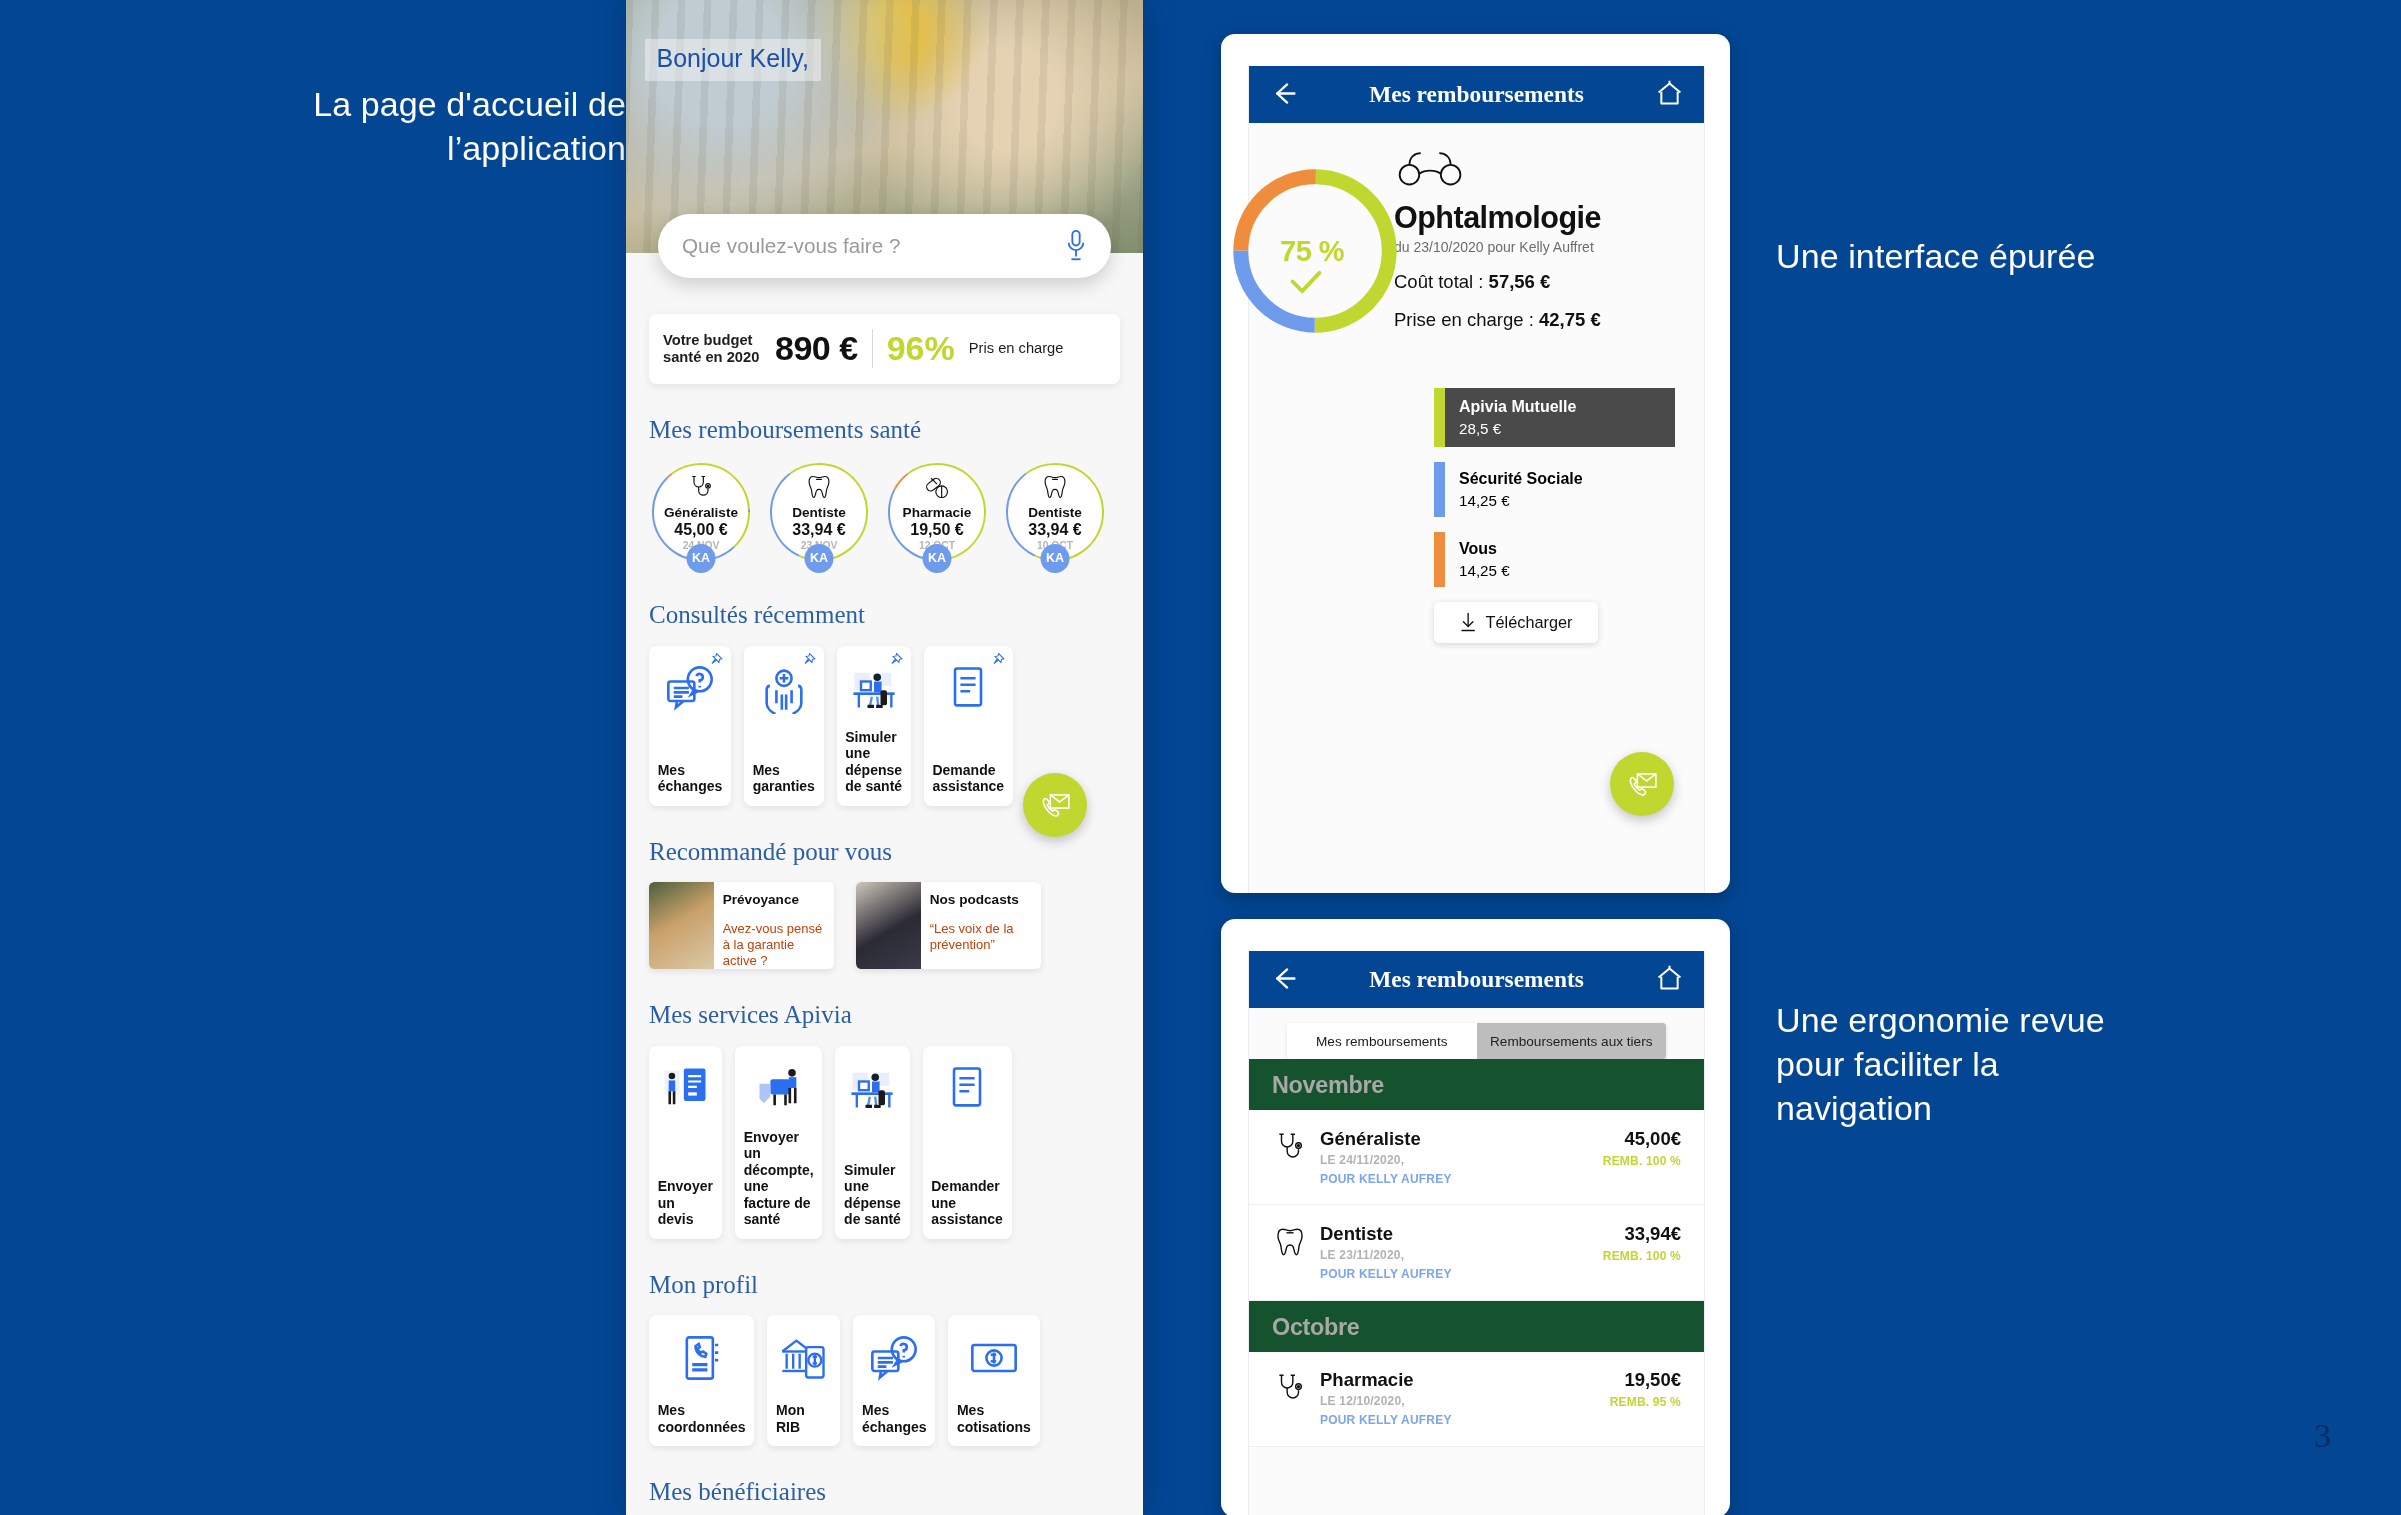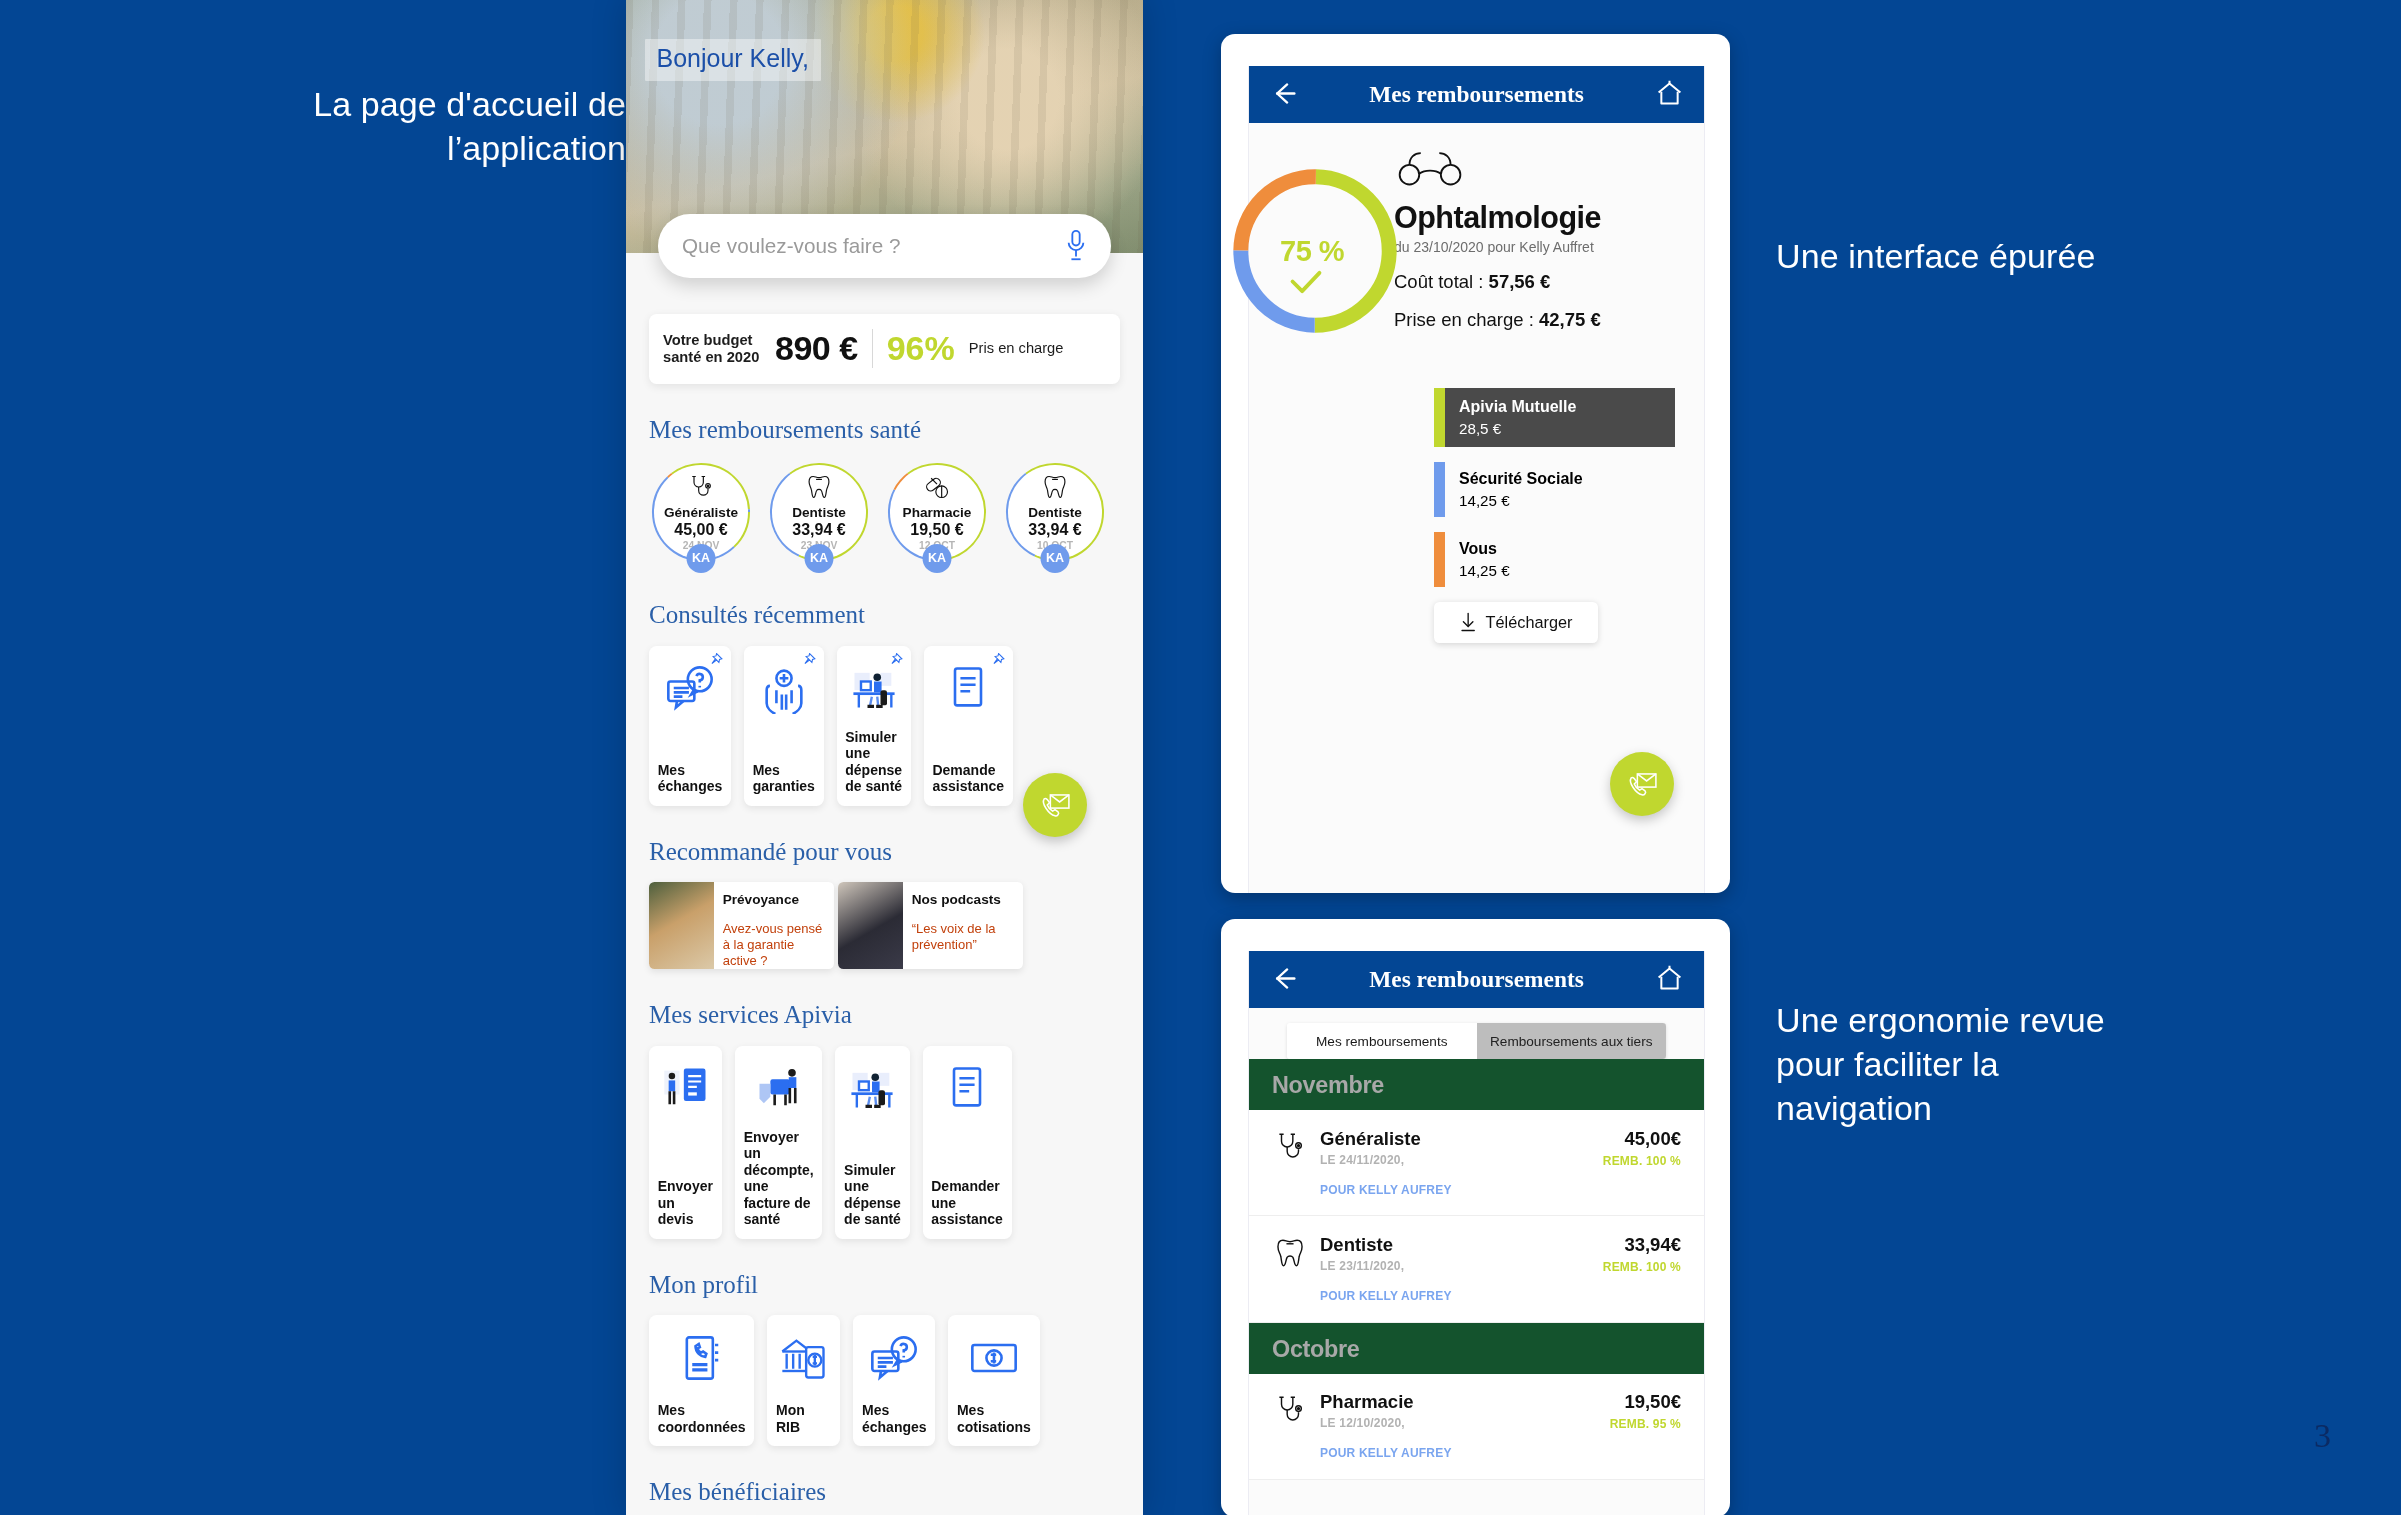--- a/index.html
+++ b/index.html
@@ -149,21 +149,21 @@
     border-radius:7.6px;
     box-shadow:0 2.2px 7px rgba(0,0,0,.08);
     padding:9.8px 8.7px 11px 8.7px;
     display:flex; flex-direction:column;gap:12px;
   }
   .tile .pin{ position:absolute; right:7.6px; top:7.6px; width:14px;height:14px;}
   .tile .tico{ height:57px; display:flex; align-items:center; justify-content:center; margin:4.4px 0 0 0;}
   .tile .tlabel{ margin-top:auto; font-size:14px; font-weight:700; color:#111; line-height:1.18;}
 
   
-  .reco-row{ display:flex; gap:4px; }
+  .reco-row{ display:flex; gap:22px; }
   .reco{
     flex:0 0 185px; height:87px;
     background:#fff; border-radius:5.4px;
     box-shadow:0 2.2px 7px rgba(0,0,0,.09);
     display:flex; overflow:hidden;
   }
   .reco .thumb{ flex:0 0 65px; }
   .reco .thumb.a{ background:linear-gradient(150deg,#4d5f3d 0%,#c9a06a 45%,#dbc9a8 100%); }
   .reco .thumb.b{ background:linear-gradient(150deg,#cfc6bb 0%,#2b2b35 55%,#3a3a48 100%); }
   .reco .rtext{ padding:9.8px 6.5px 5.4px 8.7px; }
@@ -278,21 +278,21 @@
     background:#fff;
     border-bottom:0.5px solid #eee;
     display:flex; align-items:flex-start;
     padding:17.4px 23px 18.5px 23px;
     gap:13px;
   }
   .rowitem .ric{ flex:0 0 35px; height:38px; display:flex;align-items:center;justify-content:center;}
   .rowitem .rmid{ flex:1; }
   .rowitem .rnm{ font-size:18.5px; font-weight:800; color:#111; }
   .rowitem .rdt{ font-size:12px; color:#b2b2b2; font-weight:700; margin-top:3.3px; letter-spacing:0.2px;}
-  .rowitem .rfor{ font-size:12px; color:#7aa5ef; font-weight:700; margin-top:16px; letter-spacing:0.2px;}
+  .rowitem .rfor{ font-size:12px; color:#7aa5ef; font-weight:700; margin-top:5px; letter-spacing:0.2px;}
   .rowitem .rright{ text-align:right; }
   .rowitem .ramt{ font-size:18.5px; font-weight:800; color:#111; }
   .rowitem .rpct{ font-size:12px; font-weight:800; color:#c0d72f; margin-top:4.4px; letter-spacing:0.2px;}
 </style>
 </head>
 <body>
 
 <div class="caption" id="cap-left">La page d'accueil de l’application</div>
 <div class="caption" id="cap-right-top">Une interface épurée</div>
 <div class="caption" id="cap-right-bottom">Une ergonomie revue pour faciliter la navigation</div>

